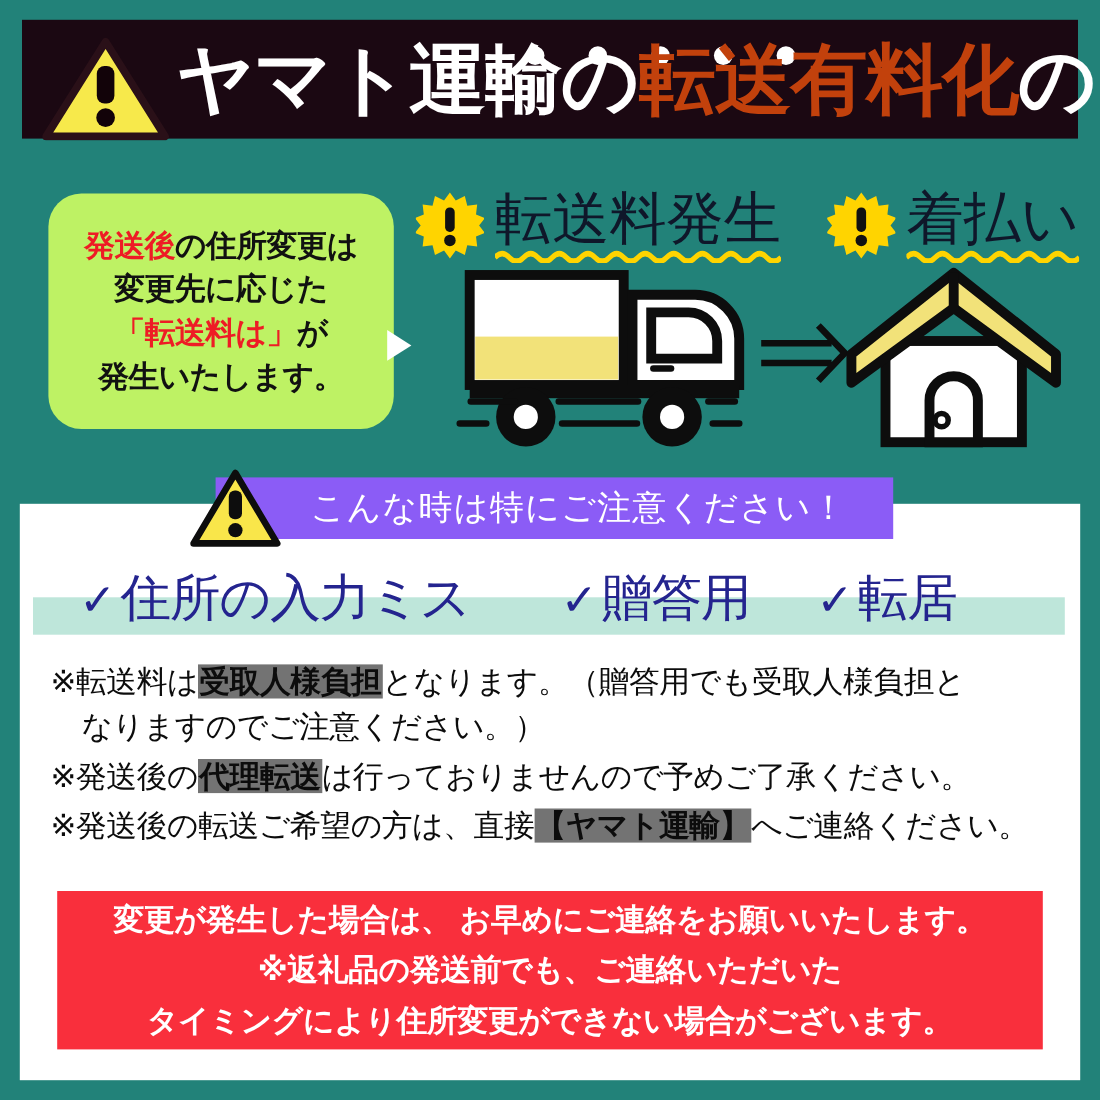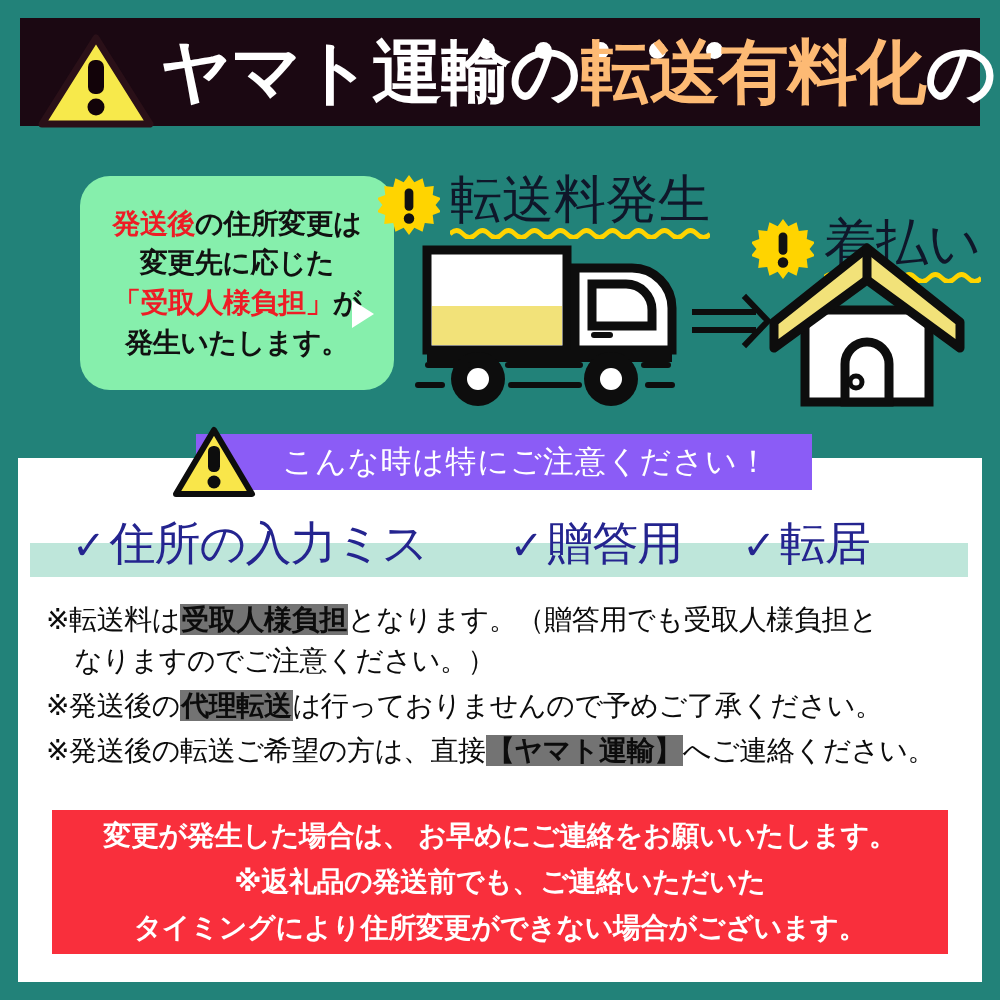--- a/index.html
+++ b/index.html
@@ -30,63 +30,62 @@
     position: absolute;
     left: 140px; top: 50%;
     transform: translateY(-50%);
     white-space: nowrap;
     font-size: 70px;
     font-weight: 700;
     letter-spacing: -1px;
     line-height: 1;
   }
   .hdr-text .w { color: #ffffff; }
-  .hdr-text .y { color: #fdba74; }
+  .hdr-text .y { color: #c2410c; }
   .dots {
     position: absolute;
     left: 458px; top: 24px;
     display: flex; gap: 40px;
   }
   .dots i {
     display: block; width: 17px; height: 17px;
     border-radius: 50%; background: #fff;
   }
 
   
   .bubble {
     position: absolute;
     left: 44px; top: 176px;
     width: 314px; height: 214px;
-    background: #86efac;
+    background: #bef264;
     border-radius: 30px;
     display: flex; flex-direction: column;
     align-items: center; justify-content: center;
     padding: 6px 10px;
-    margin-left: 36px;
   }
   .bubble .bl {
     font-size: 28px; font-weight: 700; line-height: 1.42;
     color: #111; white-space: nowrap; letter-spacing: -0.5px;
   }
   .bubble .red { color: #EE1C25; }
   .bubble-tail {
     position: absolute; left: 352px; top: 300px;
     width: 0; height: 0;
     border-top: 14px solid transparent;
     border-bottom: 14px solid transparent;
     border-left: 22px solid #ffffff;
   }
 
   
   .badge-label {
     position: absolute;
     display: flex; align-items: center; gap: 10px;
   }
   #label-transfer { left: 378px; top: 172px; }
-  #label-cod      { left: 752px; top: 172px; margin-top: 44px; }
+  #label-cod      { left: 752px; top: 172px; }
   .starburst {
     position: relative; width: 62px; height: 62px;
     flex: 0 0 62px;
   }
   .starburst svg { display: block; width: 62px; height: 62px; }
   .badge-txt {
     position: relative;
     font-size: 52px; font-weight: 400; color: #0f172a;
     white-space: nowrap; line-height: 1.05;
     letter-spacing: 0px;
@@ -211,21 +210,21 @@
       <span class="w">ヤマト運輸の</span><span class="y">転送有料化</span><span class="w">のご案内</span>
     </div>
   </div>
 
   <div class="bubble">
     <div class="bl">
       <span class="red">発送後</span><span>の住所変更は</span>
     </div>
     <div class="bl">変更先に応じた</div>
     <div class="bl">
-      <span class="red">「受取人様負担」</span><span>が</span>
+      <span class="red">「転送料は」</span><span>が</span>
     </div>
     <div class="bl">発生いたします。</div>
   </div>
   <div class="bubble-tail"></div>
 
   <div class="badge-label" id="label-transfer">
     <div class="starburst">
       <svg viewBox="0 0 64 64">
         <path fill="#FFD400" d="M32 1 L37.5 8.6 L46 4.4 L48.3 13.5 L57.6 12.4 L56.5 21.7 L65 25 L59.4 32 L65 39 L56.5 42.3 L57.6 51.6 L48.3 50.5 L46 59.6 L37.5 55.4 L32 63 L26.5 55.4 L18 59.6 L15.7 50.5 L6.4 51.6 L7.5 42.3 L-1 39 L4.6 32 L-1 25 L7.5 21.7 L6.4 12.4 L15.7 13.5 L18 4.4 L26.5 8.6 Z"></path>
         <rect x="27.5" y="15" width="9" height="23" rx="4.3" fill="#111"></rect>

